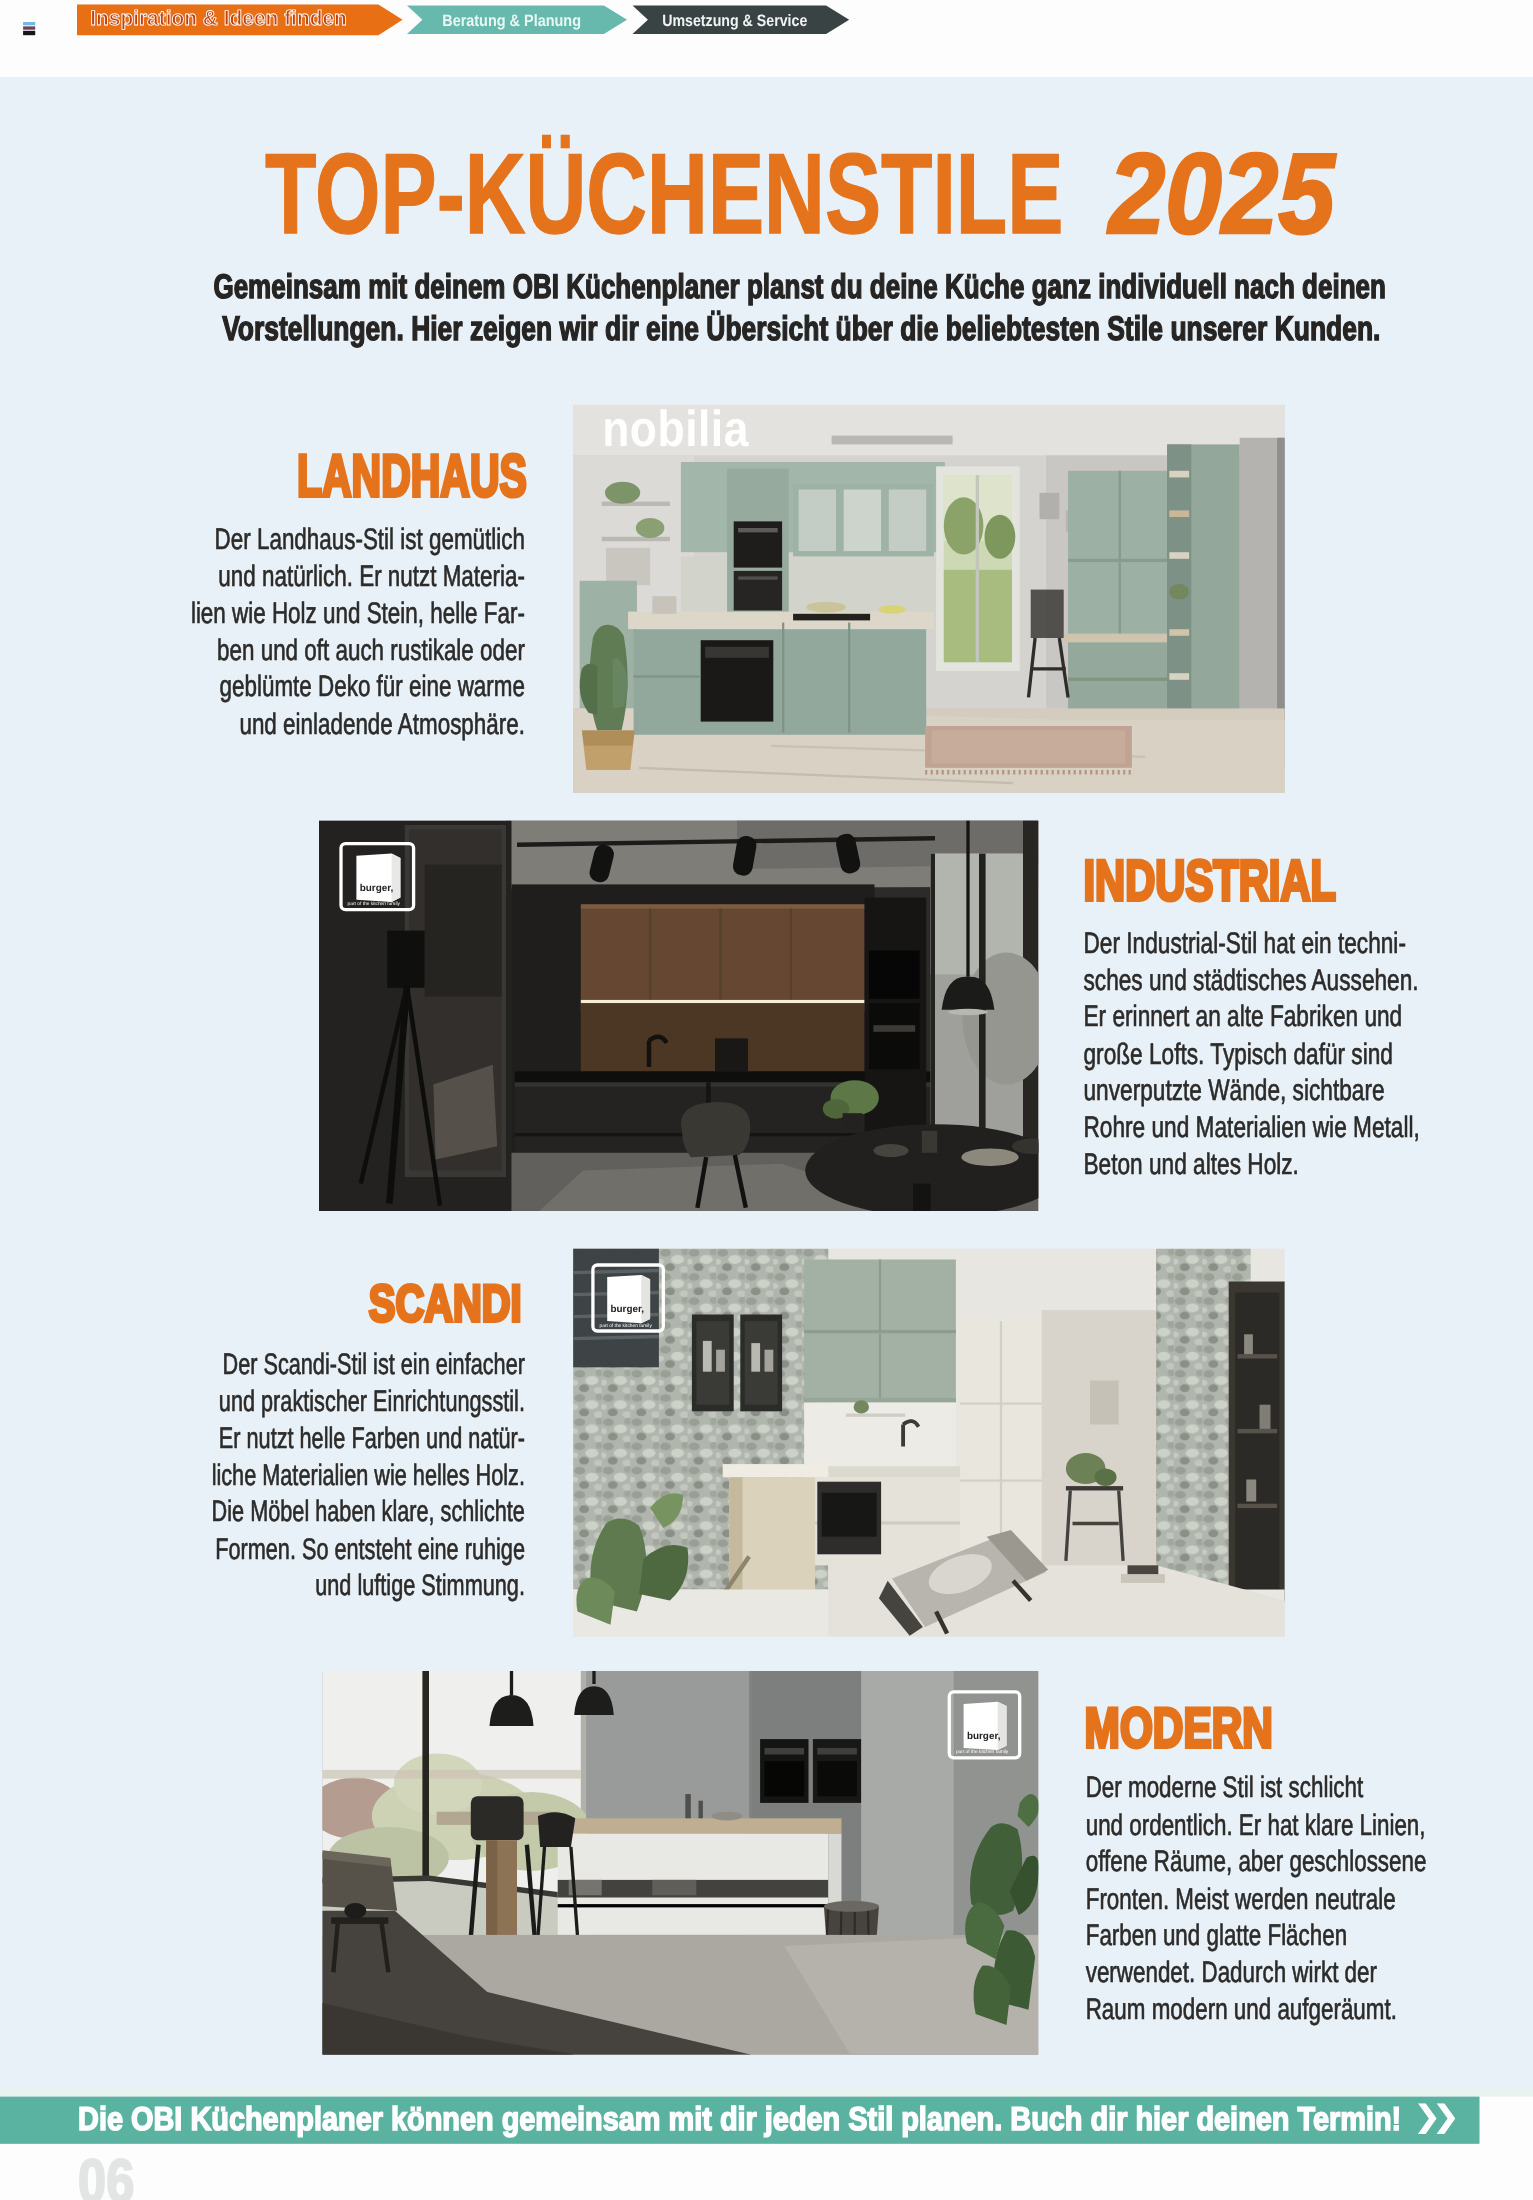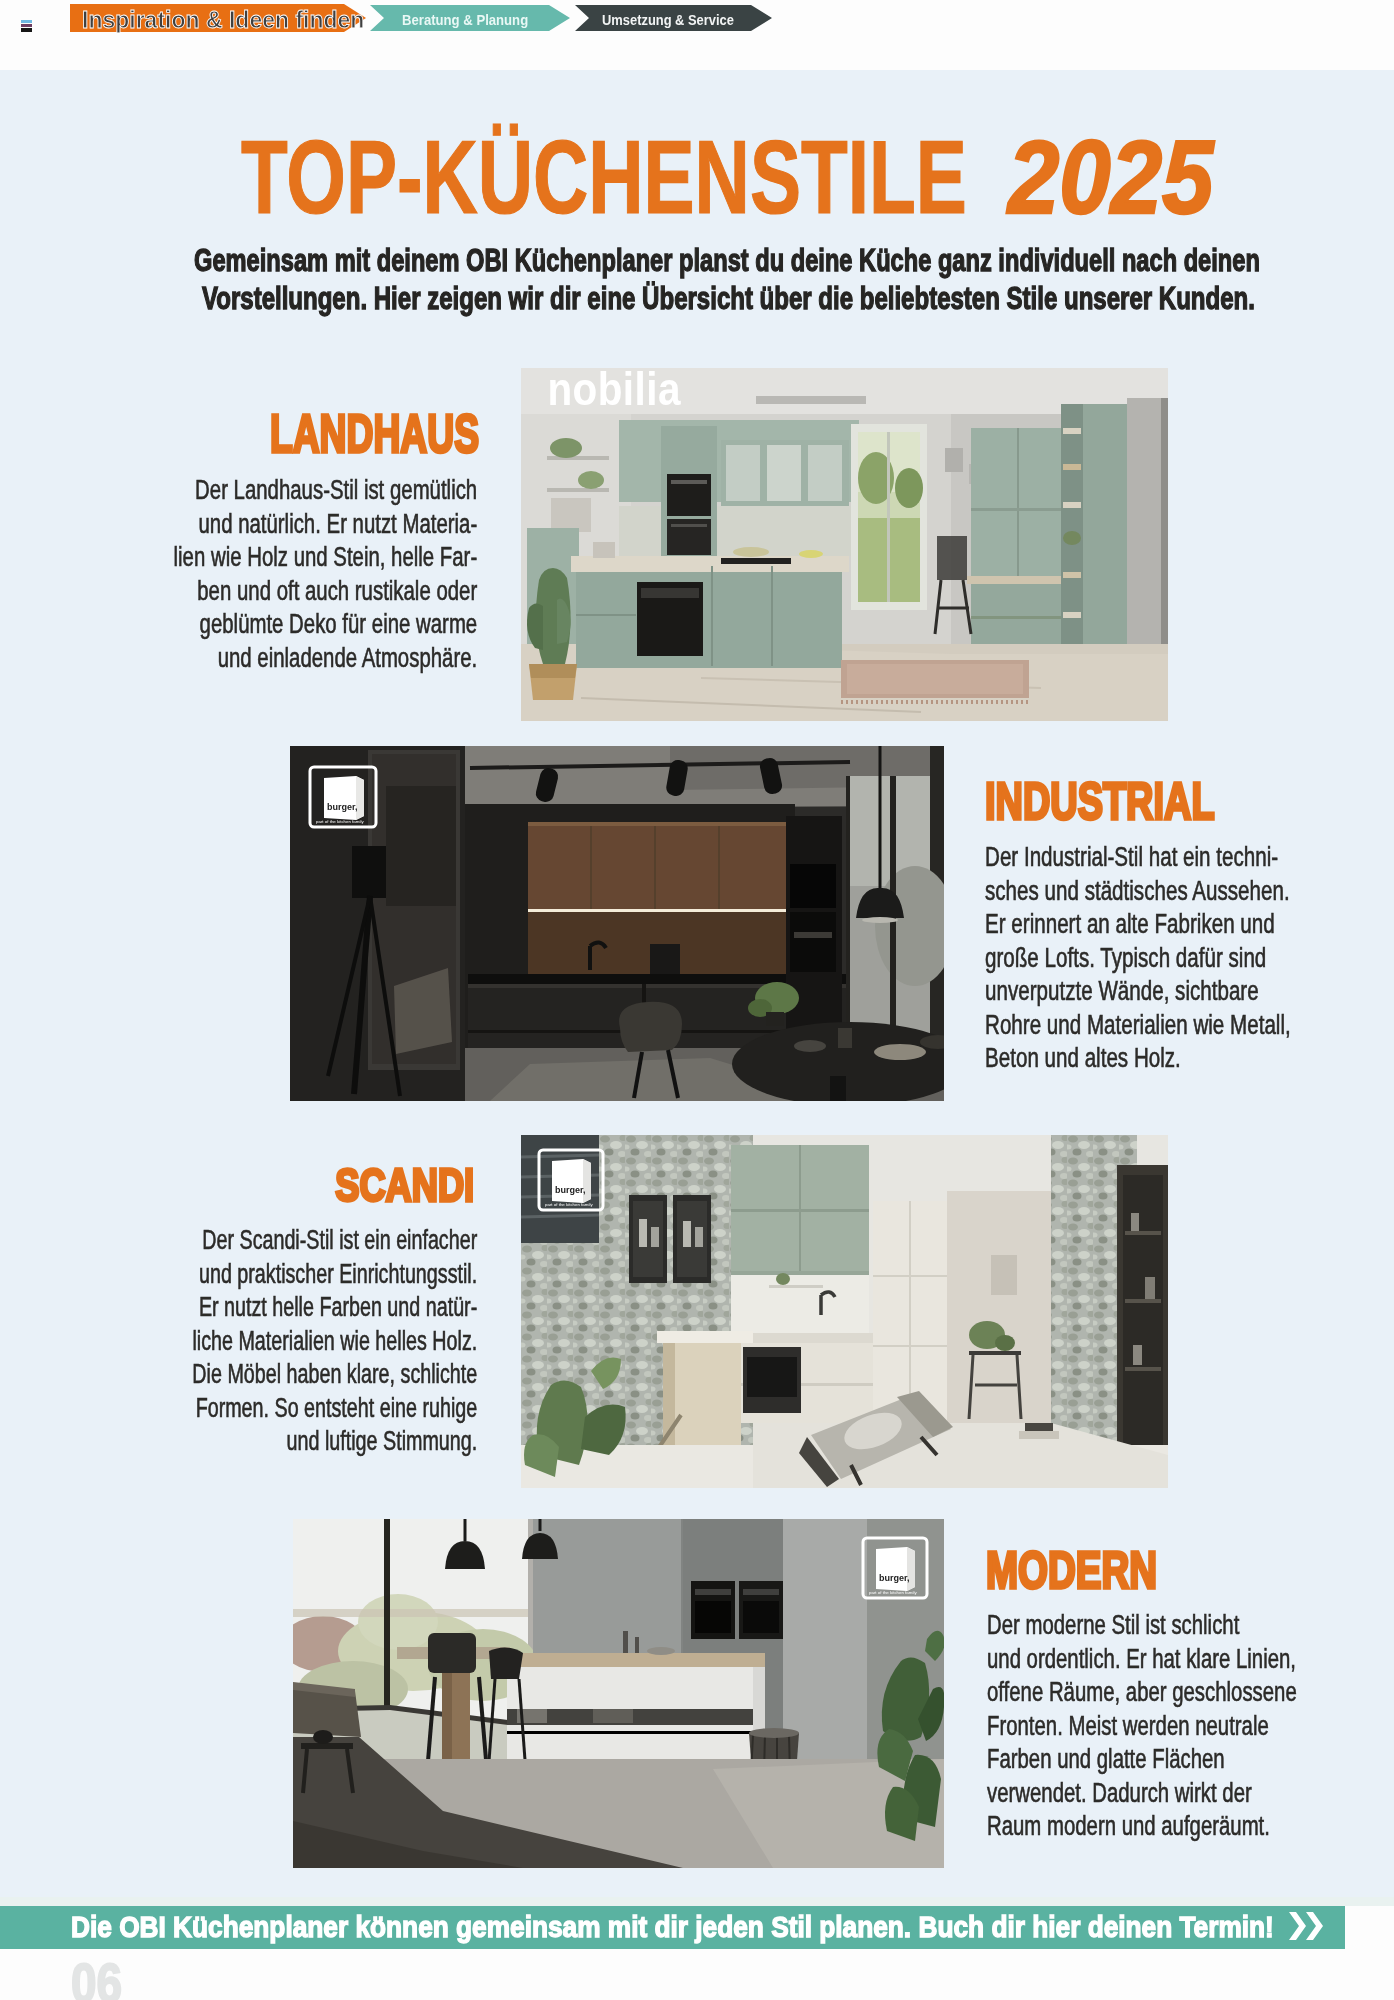--- a/index.html
+++ b/index.html
@@ -22,21 +22,21 @@
     <rect x="21" y="28" width="11" height="4" fill="#161616"></rect>
   </g>
 
   <polygon points="70,4 344,4 366,18 344,32 70,32" fill="#e86f13"></polygon>
 
   <polygon points="370,5 549,5 570,18 549,31 370,31 384,18" fill="#66b9ac"></polygon>
 
   <polygon points="575,5 751,5 772,18 751,31 575,31 589,18" fill="#3a4344"></polygon>
 </svg>
 
-<div class="abs cond" style="-webkit-text-stroke:0.8px #ffffff;left:82px;top:7px;font-size:23px;font-weight:700;color:#404040;transform:scaleX(1);transform-origin:left;">Inspiration &amp; Ideen finden</div>
+<div class="abs cond" style="-webkit-text-stroke:0.8px #ffffff;left:82px;top:7px;font-size:19px;font-weight:700;color:#c2410c;transform:scaleX(1);transform-origin:left;">Inspiration &amp; Ideen finden</div>
 
 <div class="abs cond" style="left:402px;top:11px;font-size:15px;font-weight:700;color:#e9f8f5;transform:scaleX(0.875);transform-origin:left;">Beratung &amp; Planung</div>
 
 <div class="abs cond" style="left:602px;top:11px;font-size:15px;font-weight:700;color:#f2f4f4;transform:scaleX(0.86);transform-origin:left;">Umsetzung &amp; Service</div>
 </div>
 
 <div id="titleA" class="abs cond" style="-webkit-text-stroke:1.2px #e5731c;left:241px;top:125px;font-size:104px;line-height:104px;font-weight:700;color:#e5731c;transform:scaleX(0.736);transform-origin:left;">TOP-KÜCHENSTILE</div>
 
 <div id="titleB" class="abs cond" style="-webkit-text-stroke:2.5px #e5731c;left:1008px;top:125px;font-size:104px;line-height:104px;font-weight:700;font-style:italic;color:#e5731c;transform:scaleX(0.888);transform-origin:left;">2025</div>
 

